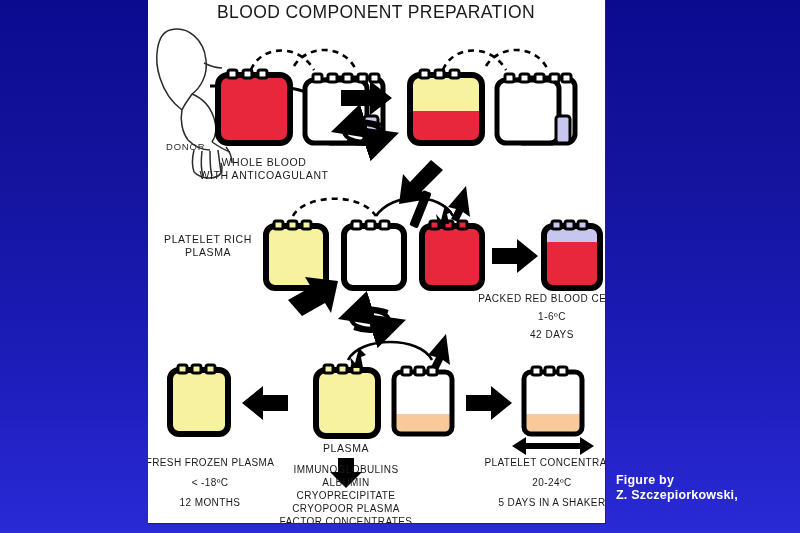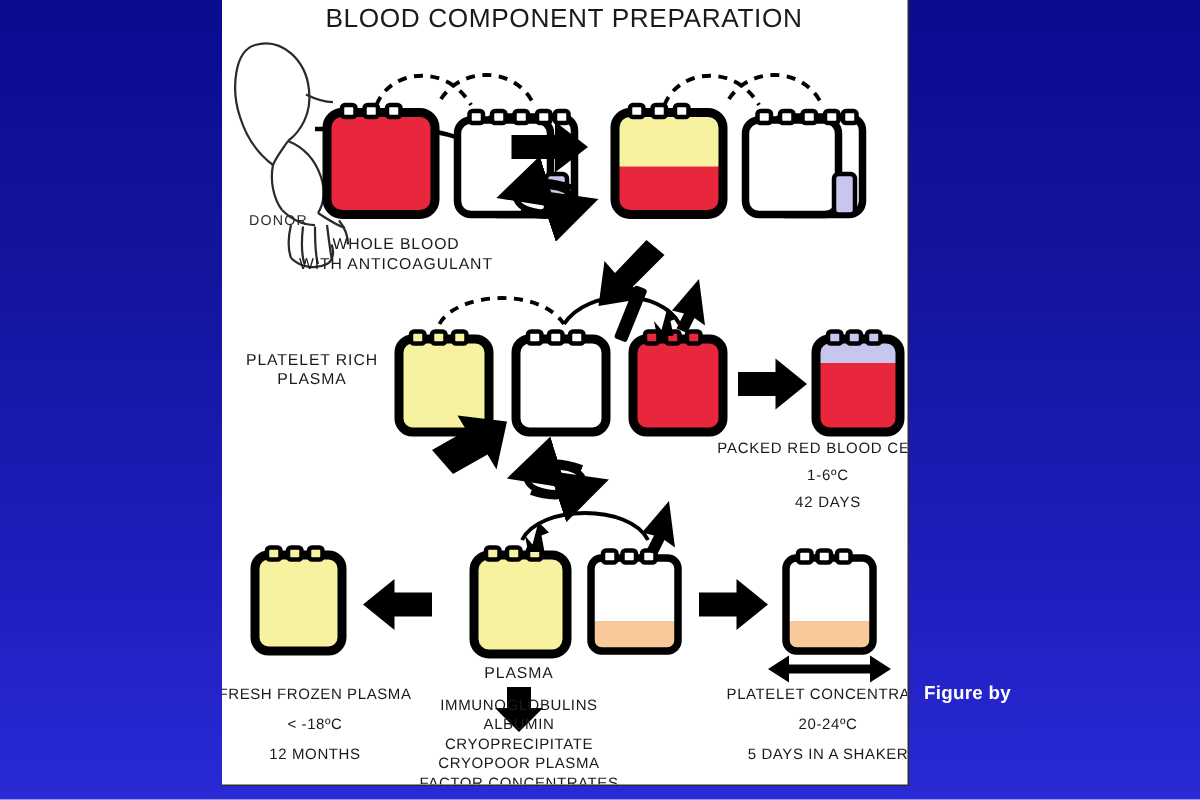--- a/index.html
+++ b/index.html
@@ -17,21 +17,21 @@
     position:absolute;left:148px;top:0px;width:457px;height:523px;
     background:#ffffff;
     border-right:1.5px solid #2b2b2b;
     border-bottom:1.5px solid #2b2b2b;
     overflow:hidden;
   }
   #fig{position:absolute;left:0;top:0;width:457px;height:523px;}
 
   
   #credit{
-    position:absolute;left:616px;top:455px;width:175px;
+    position:absolute;left:616px;top:473px;width:175px;
     color:#ffffff;font-weight:bold;font-size:12.5px;line-height:15px;
     letter-spacing:0.2px;
   }
   #credit div{white-space:nowrap;}
   text{font-family:"Liberation Sans", sans-serif;}
 </style>
 </head>
 <body>
 
 <div id="slide">
@@ -314,15 +314,16 @@
       <text x="62" y="506" text-anchor="middle" font-size="10" fill="#1a1a1a" letter-spacing="0.4">12 MONTHS</text>
 
       <text x="404" y="466" text-anchor="middle" font-size="10" fill="#1a1a1a" letter-spacing="0.4">PLATELET CONCENTRATE</text>
       <text x="404" y="486" text-anchor="middle" font-size="10" fill="#1a1a1a" letter-spacing="0.4">20-24ºC</text>
       <text x="404" y="506" text-anchor="middle" font-size="10" fill="#1a1a1a" letter-spacing="0.4">5 DAYS IN A SHAKER</text>
     </svg>
   </div>
 
   <div id="credit">
     <div>Figure by</div>
+    <div>Z. Szczepiorkowski,</div>
   </div>
 
 </div>
 
 </body></html>

